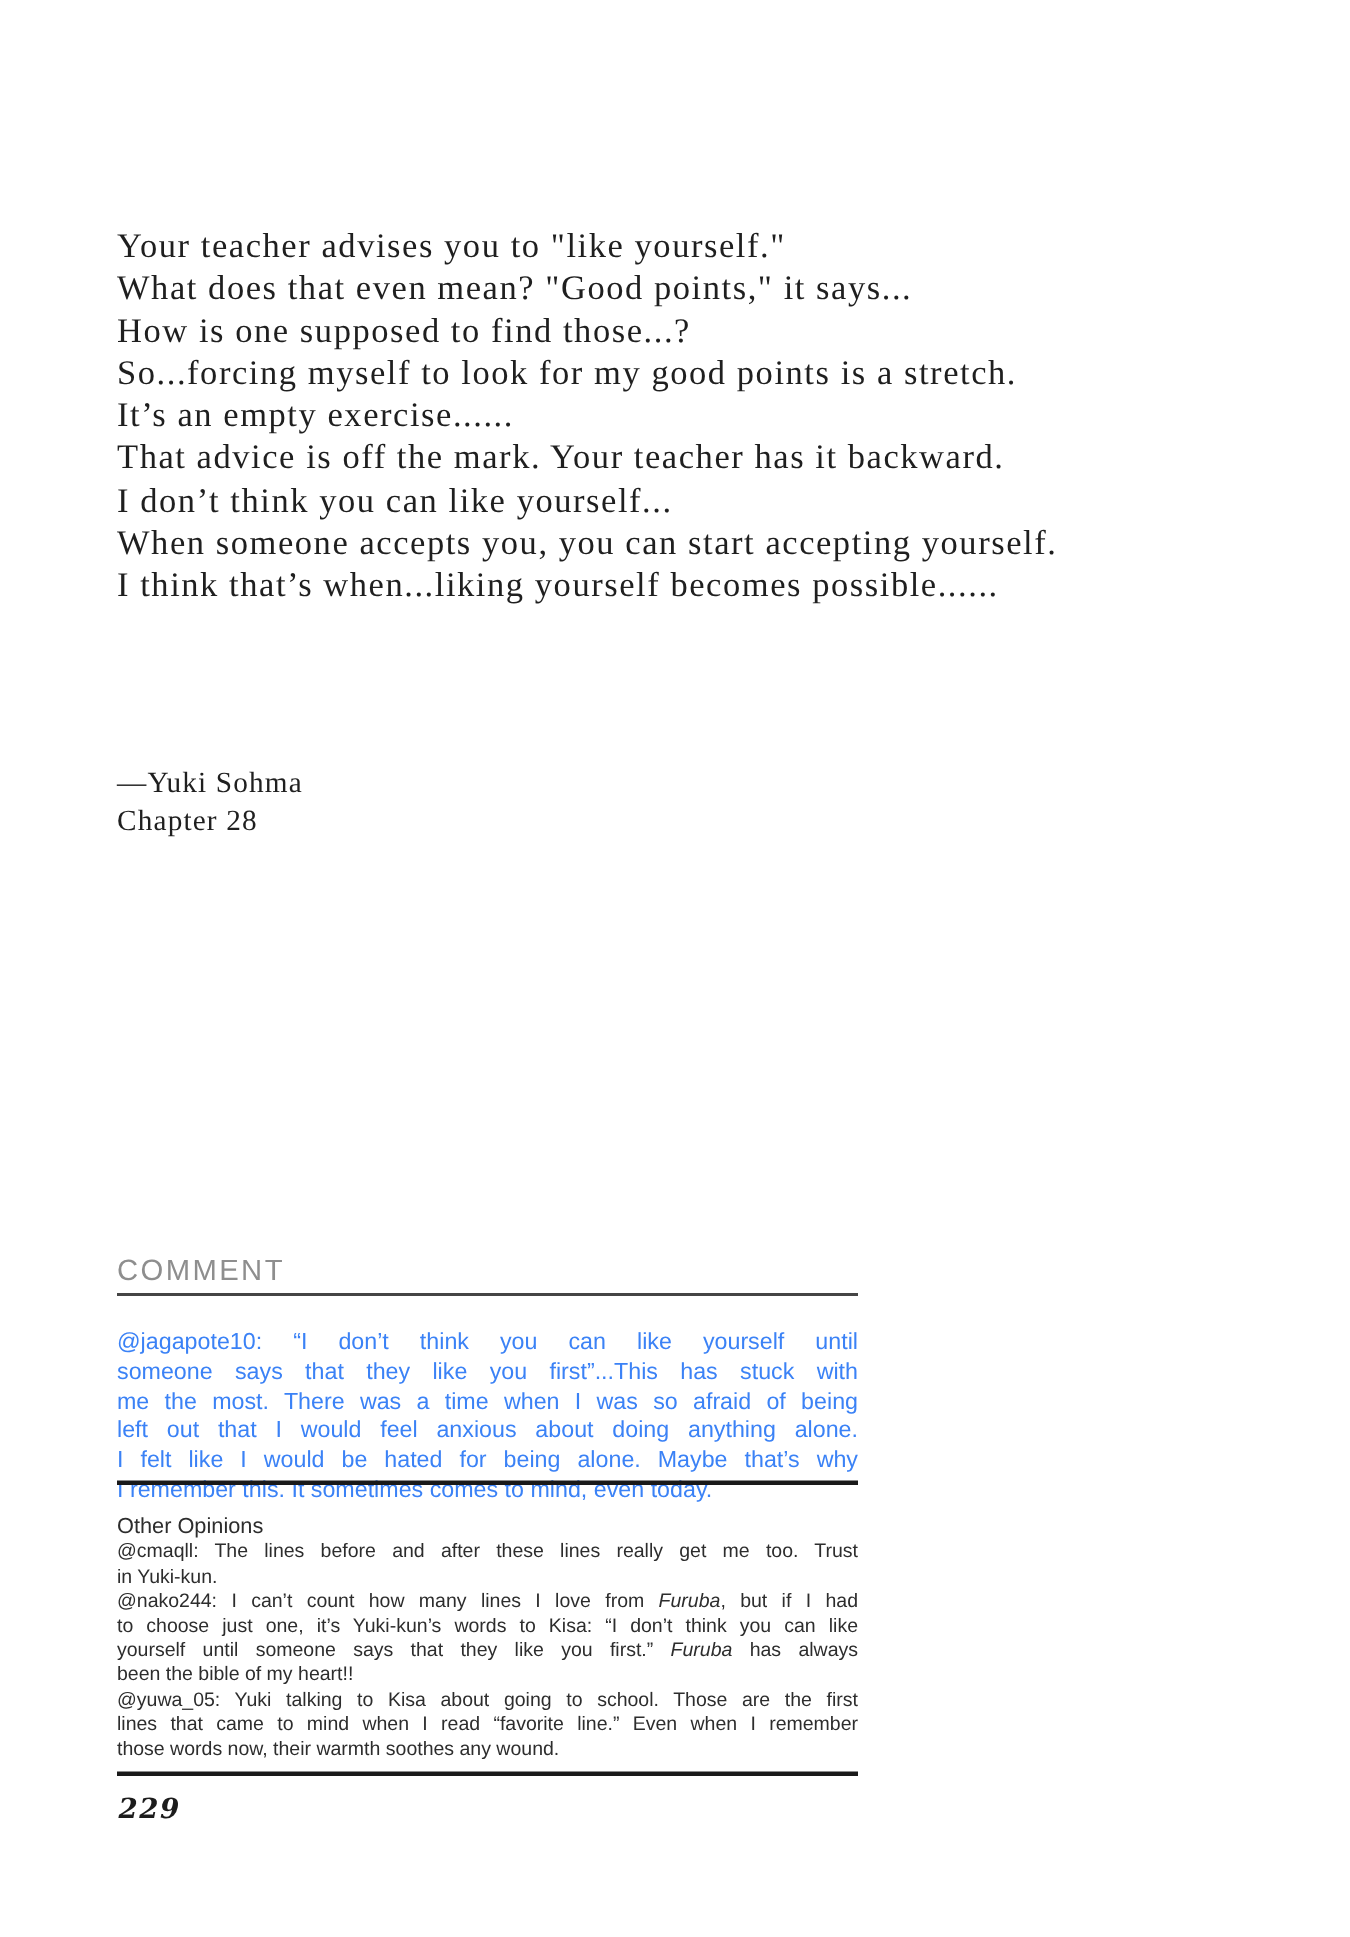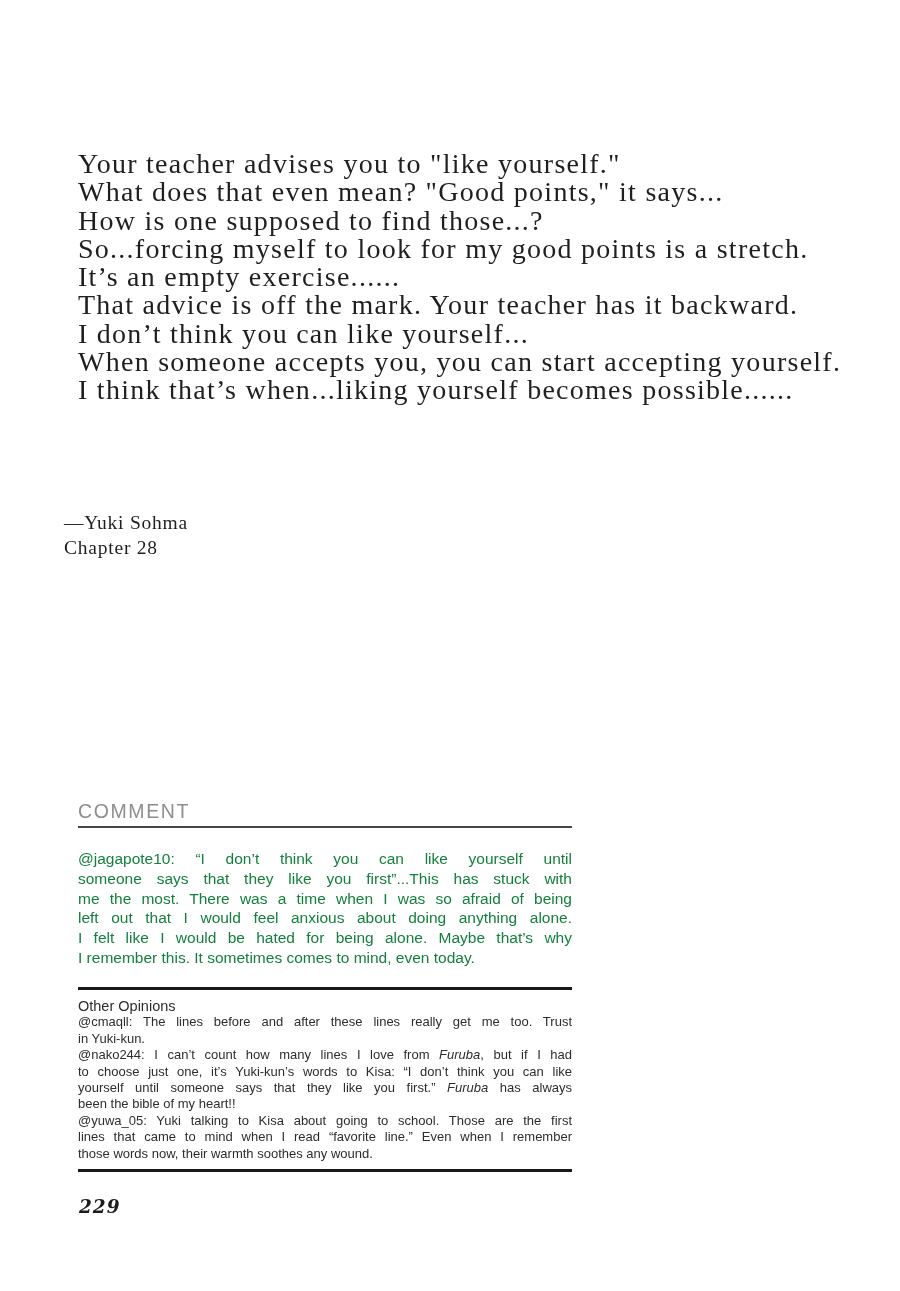--- a/index.html
+++ b/index.html
@@ -12,77 +12,78 @@
     overflow: hidden;
     font-family: "Liberation Sans", sans-serif;
   }
 
   
   .quote-block {
     position: absolute;
     left: 78px;
     top: 150px;
     font-family: "Liberation Serif", serif;
-    font-size: 28px;
+    font-size: 23px;
     line-height: 28.3px;
     letter-spacing: 0.045em;
     color: #1f1f1f;
   }
   .quote-block .tline { white-space: nowrap; }
 
   .attribution {
     position: absolute;
-    left: 64px;
+    left: 78px;
     top: 510px;
     font-family: "Liberation Serif", serif;
     font-size: 19.5px;
     line-height: 25px;
     letter-spacing: 0.04em;
     color: #1f1f1f;
   }
 
   
   .comment-section {
     position: absolute;
     left: 78px;
     top: 800px;
     width: 494px;
   }
   .comment-heading {
     font-size: 19.5px;
     line-height: 22px;
     letter-spacing: 1.6px;
     color: #8e8e8e;
+    margin-top: 36px;
   }
   .thin-rule {
     height: 2px;
     background: #454545;
     margin-top: 4px;
   }
   .comment-body {
     margin-top: 21px;
     font-size: 15.5px;
     line-height: 19.8px;
-    color: #15803d;
+    color: #3b82f6;
   }
 
   
   .opinions-section {
     position: absolute;
     left: 78px;
     top: 987px;
     width: 494px;
     color: #2d2d2d;
   }
   .thick-rule {
     height: 3px;
     background: #191919;
   }
   .opinions-heading {
-    margin-top: 8px;
+    margin-top: 20px;
     font-size: 14.5px;
     line-height: 16.4px;
   }
   .opinions-body {
     font-size: 13px;
     line-height: 16.4px;
   }
   .opinions-section .thick-rule.bottom { margin-top: 7px; }
 
   

